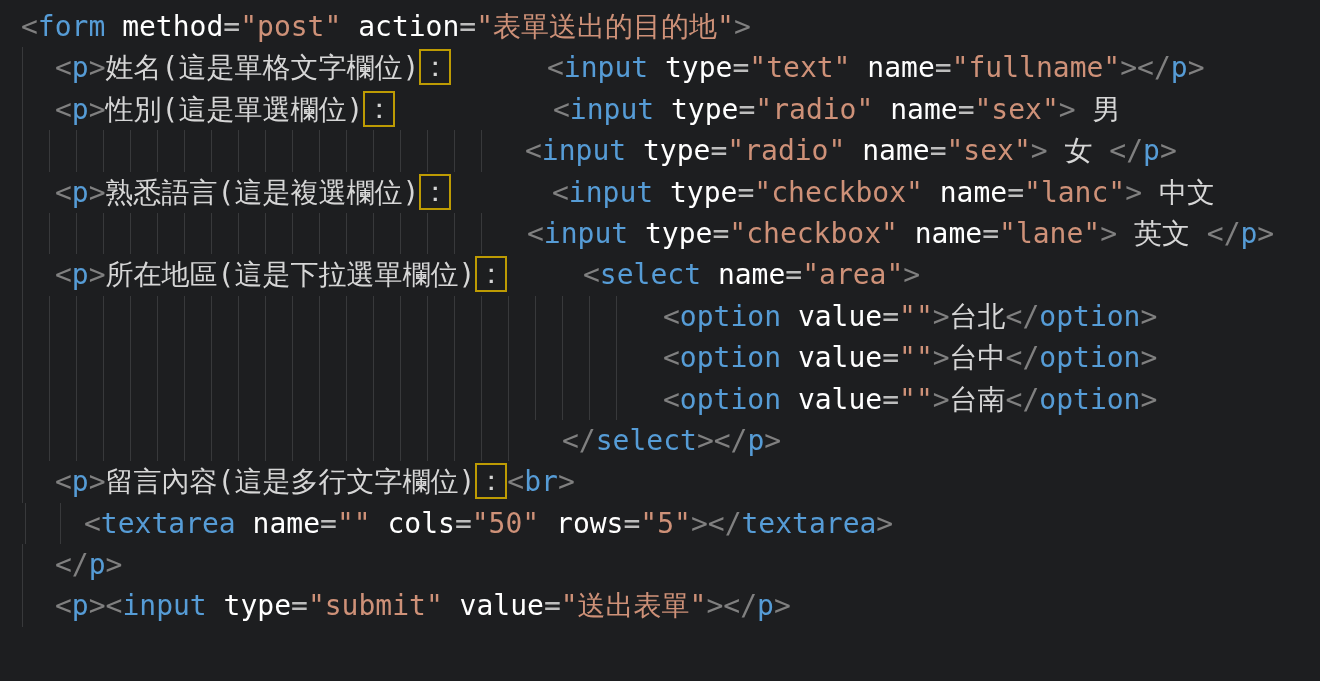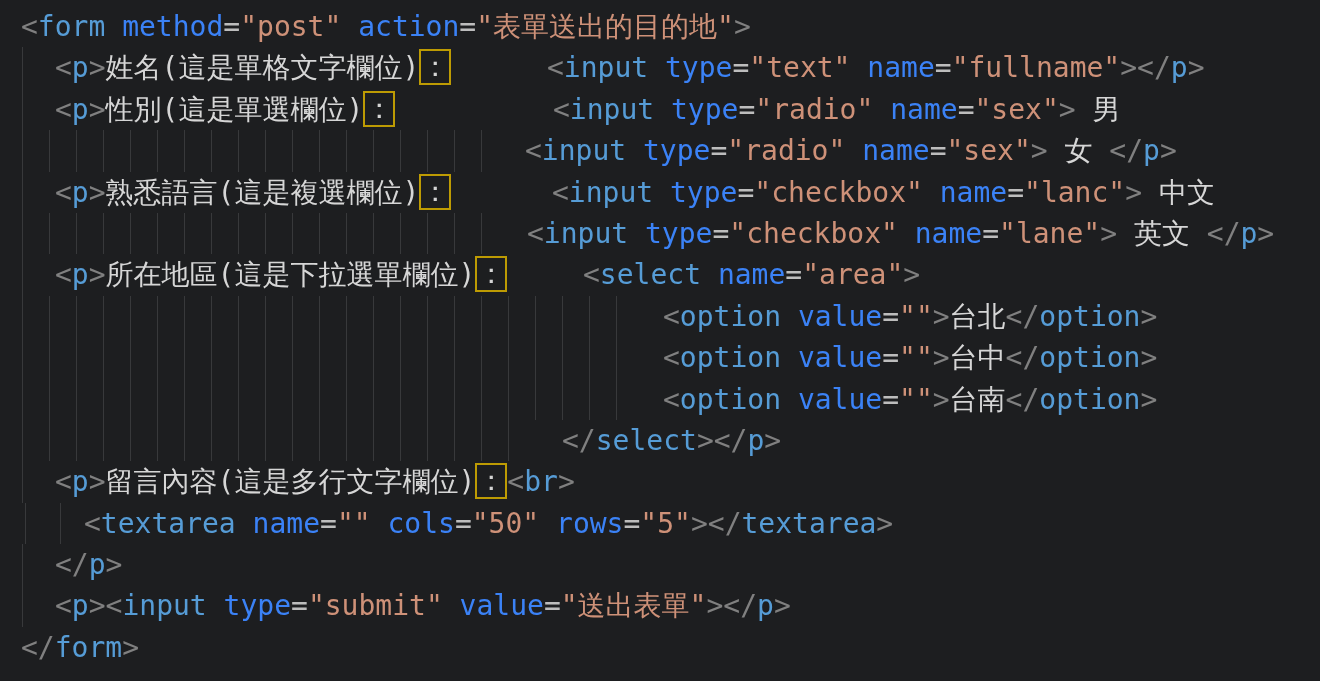--- a/index.html
+++ b/index.html
@@ -25,21 +25,21 @@
     white-space:pre;
     z-index:2;
   }
   .guide{
     position:absolute;top:0;bottom:0;width:1px;
     z-index:1;
   }
   .tok{white-space:pre;}
   .tok-punct{color:#808080;}
   .tok-tag{color:#569cd6;}
-  .tok-attr{color:#3b82f6;}
+  .tok-attr{color:#ffffff;}
   .tok-eq{color:#bdbdbd;}
   .tok-str{color:#ce9178;}
   .tok-text{color:#d6d6d6;}
   .tok-boxed{
     display:inline-block;
     color:#d4d4d4;
     border:2px solid #bd9b03;
     box-sizing:border-box;
     height:36px;
     min-width:26px;
@@ -61,14 +61,13 @@
     <div class="line"><div class="guide" style="left: 22px; background: rgb(56, 57, 59);"></div><div class="guide" style="left: 49px; background: rgb(56, 57, 59);"></div><div class="guide" style="left: 76px; background: rgb(56, 57, 59);"></div><div class="guide" style="left: 103px; background: rgb(56, 57, 59);"></div><div class="guide" style="left: 130px; background: rgb(56, 57, 59);"></div><div class="guide" style="left: 157px; background: rgb(56, 57, 59);"></div><div class="guide" style="left: 184px; background: rgb(56, 57, 59);"></div><div class="guide" style="left: 211px; background: rgb(56, 57, 59);"></div><div class="guide" style="left: 238px; background: rgb(56, 57, 59);"></div><div class="guide" style="left: 265px; background: rgb(56, 57, 59);"></div><div class="guide" style="left: 292px; background: rgb(56, 57, 59);"></div><div class="guide" style="left: 319px; background: rgb(56, 57, 59);"></div><div class="guide" style="left: 346px; background: rgb(56, 57, 59);"></div><div class="guide" style="left: 373px; background: rgb(56, 57, 59);"></div><div class="guide" style="left: 400px; background: rgb(56, 57, 59);"></div><div class="guide" style="left: 427px; background: rgb(56, 57, 59);"></div><div class="guide" style="left: 454px; background: rgb(56, 57, 59);"></div><div class="guide" style="left: 481px; background: rgb(56, 57, 59);"></div><span class="chunk" style="left: 527px;"><span class="tok tok-punct">&lt;</span><span class="tok tok-tag">input</span><span class="tok tok-text"> </span><span class="tok tok-attr">type</span><span class="tok tok-eq">=</span><span class="tok tok-str">"checkbox"</span><span class="tok tok-text"> </span><span class="tok tok-attr">name</span><span class="tok tok-eq">=</span><span class="tok tok-str">"lane"</span><span class="tok tok-punct">&gt;</span><span class="tok tok-text"> 英文 </span><span class="tok tok-punct">&lt;/</span><span class="tok tok-tag">p</span><span class="tok tok-punct">&gt;</span></span></div>
     <div class="line"><div class="guide" style="left: 22px; background: rgb(56, 57, 59);"></div><span class="chunk" style="left: 55px;"><span class="tok tok-punct">&lt;</span><span class="tok tok-tag">p</span><span class="tok tok-punct">&gt;</span><span class="tok tok-text">所在地區(這是下拉選單欄位)</span><span class="tok tok-boxed">：</span></span><span class="chunk" style="left: 583px;"><span class="tok tok-punct">&lt;</span><span class="tok tok-tag">select</span><span class="tok tok-text"> </span><span class="tok tok-attr">name</span><span class="tok tok-eq">=</span><span class="tok tok-str">"area"</span><span class="tok tok-punct">&gt;</span></span></div>
     <div class="line"><div class="guide" style="left: 22px; background: rgb(56, 57, 59);"></div><div class="guide" style="left: 49px; background: rgb(56, 57, 59);"></div><div class="guide" style="left: 76px; background: rgb(56, 57, 59);"></div><div class="guide" style="left: 103px; background: rgb(56, 57, 59);"></div><div class="guide" style="left: 130px; background: rgb(56, 57, 59);"></div><div class="guide" style="left: 157px; background: rgb(56, 57, 59);"></div><div class="guide" style="left: 184px; background: rgb(56, 57, 59);"></div><div class="guide" style="left: 211px; background: rgb(56, 57, 59);"></div><div class="guide" style="left: 238px; background: rgb(56, 57, 59);"></div><div class="guide" style="left: 265px; background: rgb(56, 57, 59);"></div><div class="guide" style="left: 292px; background: rgb(56, 57, 59);"></div><div class="guide" style="left: 319px; background: rgb(56, 57, 59);"></div><div class="guide" style="left: 346px; background: rgb(56, 57, 59);"></div><div class="guide" style="left: 373px; background: rgb(56, 57, 59);"></div><div class="guide" style="left: 400px; background: rgb(56, 57, 59);"></div><div class="guide" style="left: 427px; background: rgb(56, 57, 59);"></div><div class="guide" style="left: 454px; background: rgb(56, 57, 59);"></div><div class="guide" style="left: 481px; background: rgb(56, 57, 59);"></div><div class="guide" style="left: 508px; background: rgb(56, 57, 59);"></div><div class="guide" style="left: 535px; background: rgb(56, 57, 59);"></div><div class="guide" style="left: 562px; background: rgb(56, 57, 59);"></div><div class="guide" style="left: 589px; background: rgb(56, 57, 59);"></div><div class="guide" style="left: 616px; background: rgb(56, 57, 59);"></div><span class="chunk" style="left: 663px;"><span class="tok tok-punct">&lt;</span><span class="tok tok-tag">option</span><span class="tok tok-text"> </span><span class="tok tok-attr">value</span><span class="tok tok-eq">=</span><span class="tok tok-str">""</span><span class="tok tok-punct">&gt;</span><span class="tok tok-text">台北</span><span class="tok tok-punct">&lt;/</span><span class="tok tok-tag">option</span><span class="tok tok-punct">&gt;</span></span></div>
     <div class="line"><div class="guide" style="left: 22px; background: rgb(56, 57, 59);"></div><div class="guide" style="left: 49px; background: rgb(56, 57, 59);"></div><div class="guide" style="left: 76px; background: rgb(56, 57, 59);"></div><div class="guide" style="left: 103px; background: rgb(56, 57, 59);"></div><div class="guide" style="left: 130px; background: rgb(56, 57, 59);"></div><div class="guide" style="left: 157px; background: rgb(56, 57, 59);"></div><div class="guide" style="left: 184px; background: rgb(56, 57, 59);"></div><div class="guide" style="left: 211px; background: rgb(56, 57, 59);"></div><div class="guide" style="left: 238px; background: rgb(56, 57, 59);"></div><div class="guide" style="left: 265px; background: rgb(56, 57, 59);"></div><div class="guide" style="left: 292px; background: rgb(56, 57, 59);"></div><div class="guide" style="left: 319px; background: rgb(56, 57, 59);"></div><div class="guide" style="left: 346px; background: rgb(56, 57, 59);"></div><div class="guide" style="left: 373px; background: rgb(56, 57, 59);"></div><div class="guide" style="left: 400px; background: rgb(56, 57, 59);"></div><div class="guide" style="left: 427px; background: rgb(56, 57, 59);"></div><div class="guide" style="left: 454px; background: rgb(56, 57, 59);"></div><div class="guide" style="left: 481px; background: rgb(56, 57, 59);"></div><div class="guide" style="left: 508px; background: rgb(56, 57, 59);"></div><div class="guide" style="left: 535px; background: rgb(56, 57, 59);"></div><div class="guide" style="left: 562px; background: rgb(56, 57, 59);"></div><div class="guide" style="left: 589px; background: rgb(56, 57, 59);"></div><div class="guide" style="left: 616px; background: rgb(56, 57, 59);"></div><span class="chunk" style="left: 663px;"><span class="tok tok-punct">&lt;</span><span class="tok tok-tag">option</span><span class="tok tok-text"> </span><span class="tok tok-attr">value</span><span class="tok tok-eq">=</span><span class="tok tok-str">""</span><span class="tok tok-punct">&gt;</span><span class="tok tok-text">台中</span><span class="tok tok-punct">&lt;/</span><span class="tok tok-tag">option</span><span class="tok tok-punct">&gt;</span></span></div>
     <div class="line"><div class="guide" style="left: 22px; background: rgb(56, 57, 59);"></div><div class="guide" style="left: 49px; background: rgb(56, 57, 59);"></div><div class="guide" style="left: 76px; background: rgb(56, 57, 59);"></div><div class="guide" style="left: 103px; background: rgb(56, 57, 59);"></div><div class="guide" style="left: 130px; background: rgb(56, 57, 59);"></div><div class="guide" style="left: 157px; background: rgb(56, 57, 59);"></div><div class="guide" style="left: 184px; background: rgb(56, 57, 59);"></div><div class="guide" style="left: 211px; background: rgb(56, 57, 59);"></div><div class="guide" style="left: 238px; background: rgb(56, 57, 59);"></div><div class="guide" style="left: 265px; background: rgb(56, 57, 59);"></div><div class="guide" style="left: 292px; background: rgb(56, 57, 59);"></div><div class="guide" style="left: 319px; background: rgb(56, 57, 59);"></div><div class="guide" style="left: 346px; background: rgb(56, 57, 59);"></div><div class="guide" style="left: 373px; background: rgb(56, 57, 59);"></div><div class="guide" style="left: 400px; background: rgb(56, 57, 59);"></div><div class="guide" style="left: 427px; background: rgb(56, 57, 59);"></div><div class="guide" style="left: 454px; background: rgb(56, 57, 59);"></div><div class="guide" style="left: 481px; background: rgb(56, 57, 59);"></div><div class="guide" style="left: 508px; background: rgb(56, 57, 59);"></div><div class="guide" style="left: 535px; background: rgb(56, 57, 59);"></div><div class="guide" style="left: 562px; background: rgb(56, 57, 59);"></div><div class="guide" style="left: 589px; background: rgb(56, 57, 59);"></div><div class="guide" style="left: 616px; background: rgb(56, 57, 59);"></div><span class="chunk" style="left: 663px;"><span class="tok tok-punct">&lt;</span><span class="tok tok-tag">option</span><span class="tok tok-text"> </span><span class="tok tok-attr">value</span><span class="tok tok-eq">=</span><span class="tok tok-str">""</span><span class="tok tok-punct">&gt;</span><span class="tok tok-text">台南</span><span class="tok tok-punct">&lt;/</span><span class="tok tok-tag">option</span><span class="tok tok-punct">&gt;</span></span></div>
     <div class="line"><div class="guide" style="left: 22px; background: rgb(56, 57, 59);"></div><div class="guide" style="left: 49px; background: rgb(56, 57, 59);"></div><div class="guide" style="left: 76px; background: rgb(56, 57, 59);"></div><div class="guide" style="left: 103px; background: rgb(56, 57, 59);"></div><div class="guide" style="left: 130px; background: rgb(56, 57, 59);"></div><div class="guide" style="left: 157px; background: rgb(56, 57, 59);"></div><div class="guide" style="left: 184px; background: rgb(56, 57, 59);"></div><div class="guide" style="left: 211px; background: rgb(56, 57, 59);"></div><div class="guide" style="left: 238px; background: rgb(56, 57, 59);"></div><div class="guide" style="left: 265px; background: rgb(56, 57, 59);"></div><div class="guide" style="left: 292px; background: rgb(56, 57, 59);"></div><div class="guide" style="left: 319px; background: rgb(56, 57, 59);"></div><div class="guide" style="left: 346px; background: rgb(56, 57, 59);"></div><div class="guide" style="left: 373px; background: rgb(56, 57, 59);"></div><div class="guide" style="left: 400px; background: rgb(56, 57, 59);"></div><div class="guide" style="left: 427px; background: rgb(56, 57, 59);"></div><div class="guide" style="left: 454px; background: rgb(56, 57, 59);"></div><div class="guide" style="left: 481px; background: rgb(56, 57, 59);"></div><div class="guide" style="left: 508px; background: rgb(56, 57, 59);"></div><span class="chunk" style="left: 562px;"><span class="tok tok-punct">&lt;/</span><span class="tok tok-tag">select</span><span class="tok tok-punct">&gt;</span><span class="tok tok-punct">&lt;/</span><span class="tok tok-tag">p</span><span class="tok tok-punct">&gt;</span></span></div>
     <div class="line"><div class="guide" style="left: 22px; background: rgb(56, 57, 59);"></div><span class="chunk" style="left: 55px;"><span class="tok tok-punct">&lt;</span><span class="tok tok-tag">p</span><span class="tok tok-punct">&gt;</span><span class="tok tok-text">留言內容(這是多行文字欄位)</span><span class="tok tok-boxed">：</span><span class="tok tok-punct">&lt;</span><span class="tok tok-tag">br</span><span class="tok tok-punct">&gt;</span></span></div>
     <div class="line"><div class="guide" style="left: 25px; background: rgb(56, 57, 59);"></div><div class="guide" style="left: 60px; background: rgb(56, 57, 59);"></div><span class="chunk" style="left: 84px;"><span class="tok tok-punct">&lt;</span><span class="tok tok-tag">textarea</span><span class="tok tok-text"> </span><span class="tok tok-attr">name</span><span class="tok tok-eq">=</span><span class="tok tok-str">""</span><span class="tok tok-text"> </span><span class="tok tok-attr">cols</span><span class="tok tok-eq">=</span><span class="tok tok-str">"50"</span><span class="tok tok-text"> </span><span class="tok tok-attr">rows</span><span class="tok tok-eq">=</span><span class="tok tok-str">"5"</span><span class="tok tok-punct">&gt;</span><span class="tok tok-punct">&lt;/</span><span class="tok tok-tag">textarea</span><span class="tok tok-punct">&gt;</span></span></div>
     <div class="line"><div class="guide" style="left: 22px; background: rgb(56, 57, 59);"></div><span class="chunk" style="left: 55px;"><span class="tok tok-punct">&lt;/</span><span class="tok tok-tag">p</span><span class="tok tok-punct">&gt;</span></span></div>
     <div class="line"><div class="guide" style="left: 22px; background: rgb(56, 57, 59);"></div><span class="chunk" style="left: 55px;"><span class="tok tok-punct">&lt;</span><span class="tok tok-tag">p</span><span class="tok tok-punct">&gt;</span><span class="tok tok-punct">&lt;</span><span class="tok tok-tag">input</span><span class="tok tok-text"> </span><span class="tok tok-attr">type</span><span class="tok tok-eq">=</span><span class="tok tok-str">"submit"</span><span class="tok tok-text"> </span><span class="tok tok-attr">value</span><span class="tok tok-eq">=</span><span class="tok tok-str">"送出表單"</span><span class="tok tok-punct">&gt;</span><span class="tok tok-punct">&lt;/</span><span class="tok tok-tag">p</span><span class="tok tok-punct">&gt;</span></span></div>
-    <div class="line"><span class="chunk" style="left: 21px;"><span class="tok tok-punct">&lt;/</span><span class="tok tok-tag">form</span><span class="tok tok-punct">&gt;</span></span></div>
   </div>
 
 </body></html>

